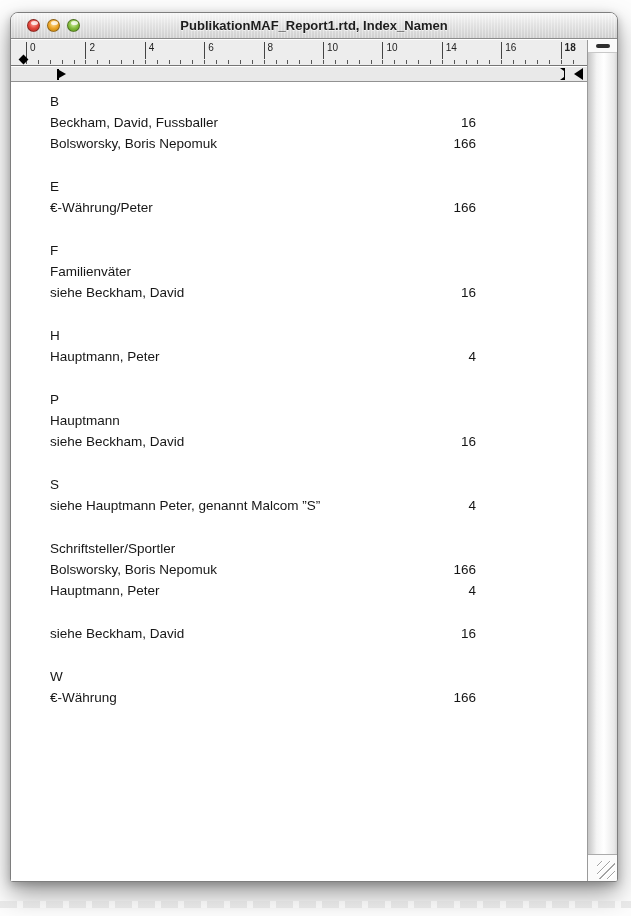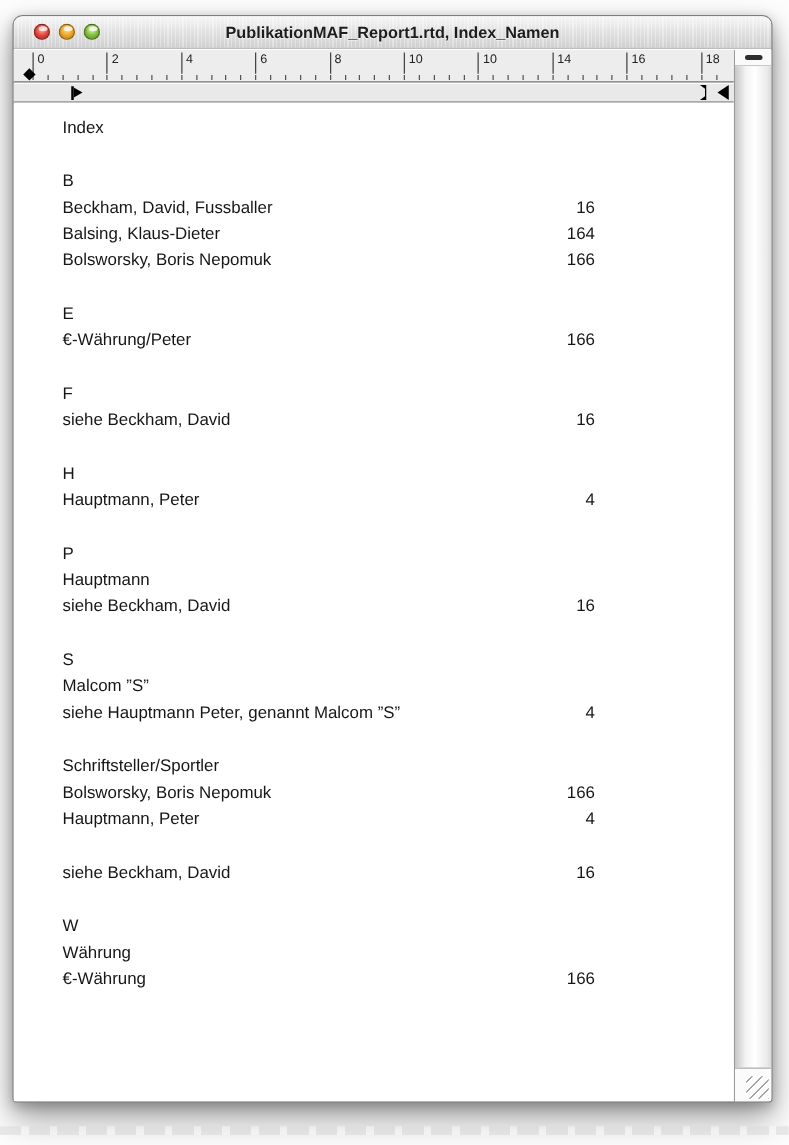--- a/index.html
+++ b/index.html
@@ -138,21 +138,21 @@
           <span class="rnum" style="left: 256.6px;">8</span>
           <div class="major" style="left: 312px;"></div>
           <span class="rnum" style="left: 316px;">10</span>
           <div class="major" style="left: 371.4px;"></div>
           <span class="rnum" style="left: 375.4px;">10</span>
           <div class="major" style="left: 430.8px;"></div>
           <span class="rnum" style="left: 434.8px;">14</span>
           <div class="major" style="left: 490.2px;"></div>
           <span class="rnum" style="left: 494.2px;">16</span>
           <div class="major" style="left: 549.6px;"></div>
-          <span class="rnum" style="left: 553.6px;">18</span>
+          <span class="rnum" style="left: 553.6px; font-weight: bold;">18</span>
           <div class="minor" style="left: 15px;"></div>
           <div class="minor" style="left: 26.9px;"></div>
           <div class="minor" style="left: 38.8px;"></div>
           <div class="minor" style="left: 50.6px;"></div>
           <div class="minor" style="left: 62.5px;"></div>
           <div class="minor" style="left: 74.4px;"></div>
           <div class="minor" style="left: 86.3px;"></div>
           <div class="minor" style="left: 98.2px;"></div>
           <div class="minor" style="left: 110px;"></div>
           <div class="minor" style="left: 121.9px;"></div>
@@ -200,54 +200,48 @@
     <div class="tabstrip">
       <span class="tabmark-left"></span>
       <span class="right-ind"></span>
       <span class="tabmark-right"></span>
     </div>
 
     <div class="content">
       <div id="doc">
           <div class="block">
             <div class="line">
-              <span class="txt">Index</span>
-            </div>
-          </div>
-          <div class="block">
-            <div class="line">
               <span class="txt">B</span>
             </div>
             <div class="line">
               <span class="txt">Beckham, David, Fussballer</span>
               <span class="pg">16</span>
             </div>
             <div class="line">
-              <span class="txt">Balsing, Klaus-Dieter</span>
-              <span class="pg">164</span>
-            </div>
-            <div class="line">
               <span class="txt">Bolsworsky, Boris Nepomuk</span>
               <span class="pg">166</span>
             </div>
           </div>
           <div class="block">
             <div class="line">
               <span class="txt">E</span>
             </div>
             <div class="line">
               <span class="txt">€-Währung/Peter</span>
               <span class="pg">166</span>
             </div>
           </div>
           <div class="block">
             <div class="line">
               <span class="txt">F</span>
             </div>
             <div class="line">
+              <span class="txt">Familienväter</span>
+            </div>
+            <div class="line">
               <span class="txt">siehe Beckham, David</span>
               <span class="pg">16</span>
             </div>
           </div>
           <div class="block">
             <div class="line">
               <span class="txt">H</span>
             </div>
             <div class="line">
               <span class="txt">Hauptmann, Peter</span>
@@ -264,23 +258,20 @@
             <div class="line">
               <span class="txt">siehe Beckham, David</span>
               <span class="pg">16</span>
             </div>
           </div>
           <div class="block extra-gap">
             <div class="line">
               <span class="txt">S</span>
             </div>
             <div class="line">
-              <span class="txt">Malcom ”S”</span>
-            </div>
-            <div class="line">
               <span class="txt">siehe Hauptmann Peter, genannt Malcom ”S”</span>
               <span class="pg">4</span>
             </div>
           </div>
           <div class="block">
             <div class="line">
               <span class="txt">Schriftsteller/Sportler</span>
             </div>
             <div class="line">
               <span class="txt">Bolsworsky, Boris Nepomuk</span>
@@ -293,23 +284,20 @@
           </div>
           <div class="block">
             <div class="line">
               <span class="txt">siehe Beckham, David</span>
               <span class="pg">16</span>
             </div>
           </div>
           <div class="block">
             <div class="line">
               <span class="txt">W</span>
-            </div>
-            <div class="line">
-              <span class="txt">Währung</span>
             </div>
             <div class="line">
               <span class="txt">€-Währung</span>
               <span class="pg">166</span>
             </div>
           </div>
         </div>
     </div>
 
     <div class="scrollcol">

